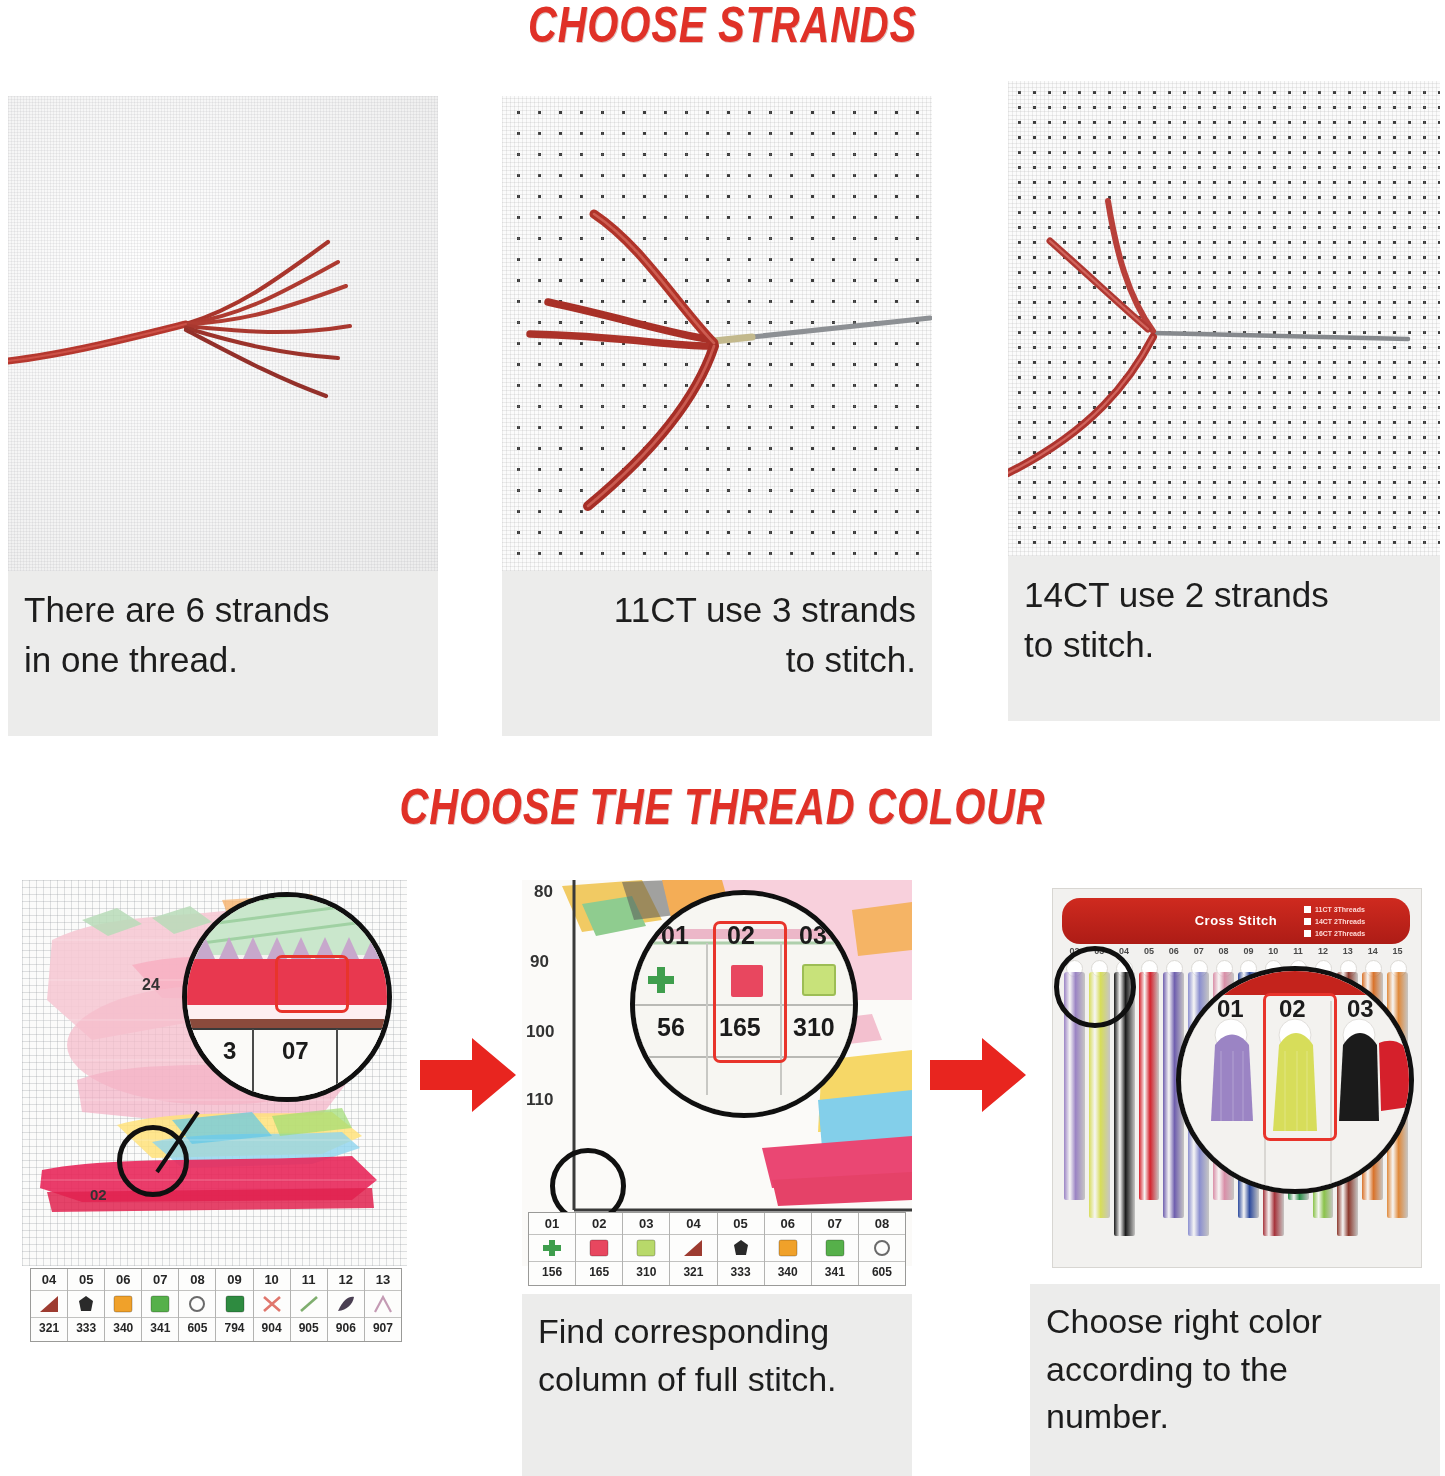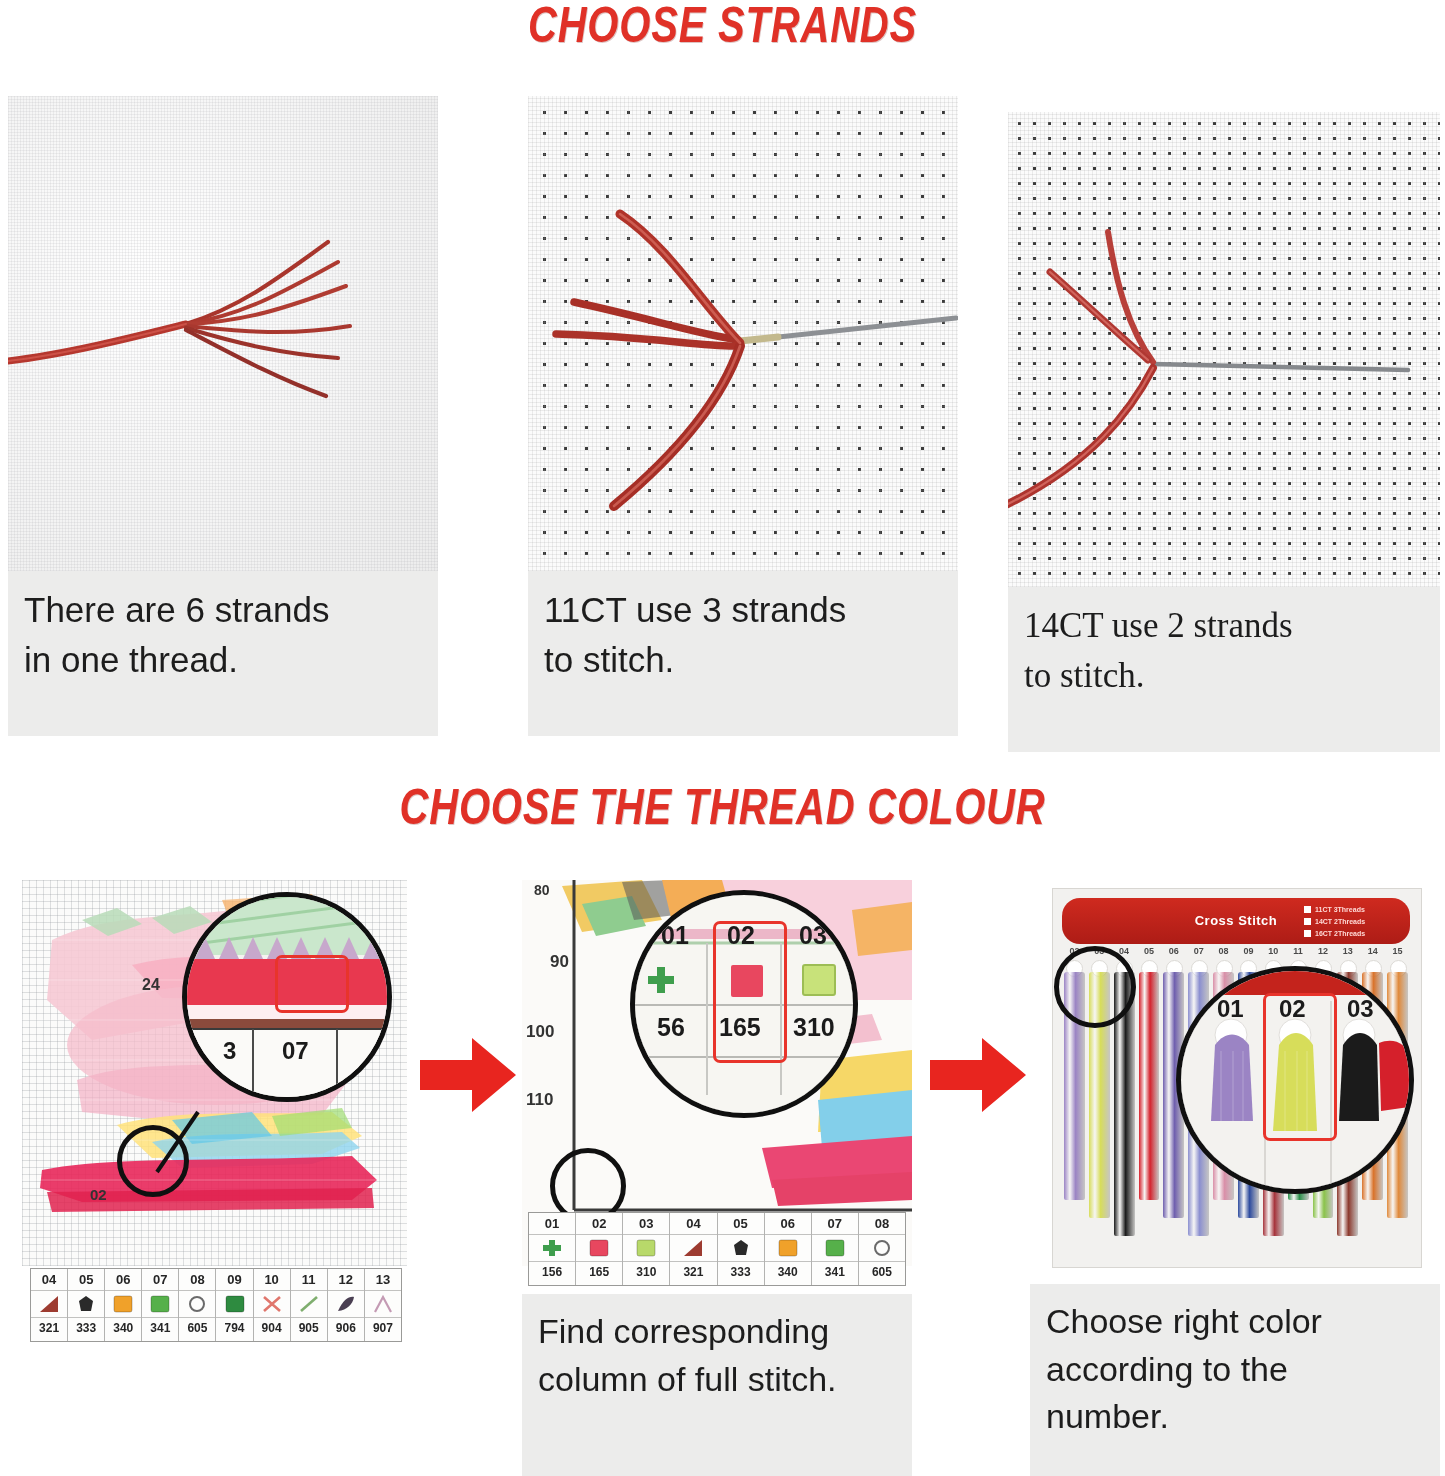--- a/index.html
+++ b/index.html
@@ -124,21 +124,21 @@
       </g>
       <path d="M0 265 C60 258 130 240 178 228" fill="none" stroke="#e0675c" stroke-width="2" stroke-linecap="round" opacity=".55"></path>
     </svg>
   </div>
   <div class="caption" style="height:165px;">
     <div>There are 6 strands</div>
     <div>in one thread.</div>
   </div>
 </div>
 
-<div class="panel" style="left:528px;top:96px;width:430px;height:640px;">
+<div class="panel" style="left:502px;top:96px;width:430px;height:640px;text-align:right;">
   <div class="photo" style="height:475px;">
     <div class="aida ct11"></div>
     <svg class="ov" viewBox="0 0 430 475" preserveAspectRatio="none">
       <line x1="212" y1="245" x2="428" y2="222" stroke="#8d9094" stroke-width="5" stroke-linecap="round"></line>
       <line x1="212" y1="245" x2="250" y2="241" stroke="#c3b98d" stroke-width="7" stroke-linecap="round"></line>
       <g fill="none" stroke="#b03329" stroke-linecap="round">
         <path d="M212 247 C176 210 140 150 92 118" stroke-width="9"></path>
         <path d="M206 243 C170 238 120 222 46 206" stroke-width="7.5" stroke="#a83027"></path>
         <path d="M206 250 C168 250 118 240 28 238" stroke-width="7.5" stroke="#ab3229"></path>
         <path d="M212 250 C196 298 156 352 86 410" stroke-width="10" stroke="#a62e26"></path>
@@ -148,21 +148,21 @@
         <path d="M212 250 C196 298 156 352 86 410"></path>
       </g>
     </svg>
   </div>
   <div class="caption" style="height:165px;">
     <div>11CT use 3 strands</div>
     <div>to stitch.</div>
   </div>
 </div>
 
-<div class="panel" style="left:1008px;top:112px;width:432px;height:640px;font-family:Liberation Serif, serif;">
+<div class="panel" style="left:1008px;top:81px;width:432px;height:640px;">
   <div class="photo" style="height:475px;">
     <div class="aida ct14"></div>
     <svg class="ov" viewBox="0 0 432 475" preserveAspectRatio="none">
       <line x1="145" y1="252" x2="400" y2="258" stroke="#86898d" stroke-width="4.6" stroke-linecap="round"></line>
       <g fill="none" stroke="#b8403a" stroke-linecap="round">
         <path d="M145 250 C120 216 108 170 100 120" stroke-width="6"></path>
         <path d="M140 248 C110 222 76 190 42 160" stroke-width="7" stroke="#b03832"></path>
         <path d="M145 256 C122 300 84 350 0 392" stroke-width="8" stroke="#ad342e"></path>
       </g>
       <g fill="none" stroke="#e8837a" stroke-width="2.2" stroke-linecap="round" opacity=".6">
@@ -359,22 +359,22 @@
         <path d="M296 220 L390 210 L390 262 L300 268 Z" fill="#6fc8e8"></path>
         <path d="M240 268 L390 256 L390 300 L250 308 Z" fill="#e8285c"></path>
         <path d="M250 300 L390 292 L390 320 L256 326 Z" fill="#e2224f"></path>
         <path d="M300 140 L350 134 L360 160 L310 166 Z" fill="#f2b6c8"></path>
         <path d="M330 30 L390 22 L390 70 L336 76 Z" fill="#f4a84c"></path>
       </g>
       <line x1="52" y1="0" x2="52" y2="330" stroke="#3a3a3a" stroke-width="3"></line>
       <line x1="52" y1="330" x2="390" y2="330" stroke="#3a3a3a" stroke-width="3"></line>
     </svg>
 
-    <div class="axlabel" style="left:12px;top:2px;font-size:14px;">80</div>
-    <div class="axlabel" style="left:28px;top:72px;font-size:17px;">90</div>
+    <div class="axlabel" style="left:12px;top:2px;font-size:17px;">80</div>
+    <div class="axlabel" style="left:8px;top:72px;font-size:17px;">90</div>
     <div class="axlabel" style="left:4px;top:142px;font-size:17px;">100</div>
     <div class="axlabel" style="left:4px;top:210px;font-size:17px;">110</div>
 
     <div class="minicircle" style="left:28px;top:268px;width:66px;height:66px;"></div>
 
     <div class="magnifier" style="left:108px;top:10px;width:218px;height:218px;">
       <svg viewBox="0 0 218 218" style="width:100%;height:100%;display:block">
         <rect x="0" y="0" width="218" height="218" fill="#f7f6f2"></rect>
         <rect x="0" y="34" width="218" height="10" fill="#e9a7bd" opacity=".8"></rect>
         <line x1="0" y1="48" x2="218" y2="48" stroke="#8fbf8f" stroke-width="3" opacity=".7"></line>

